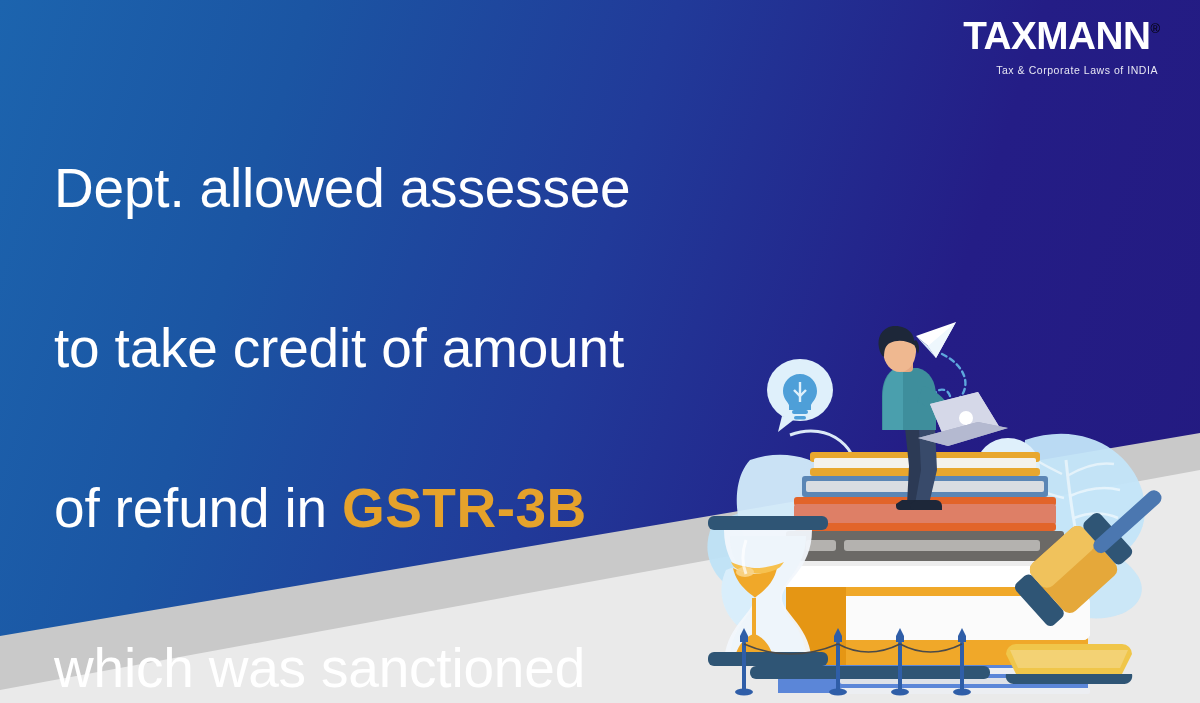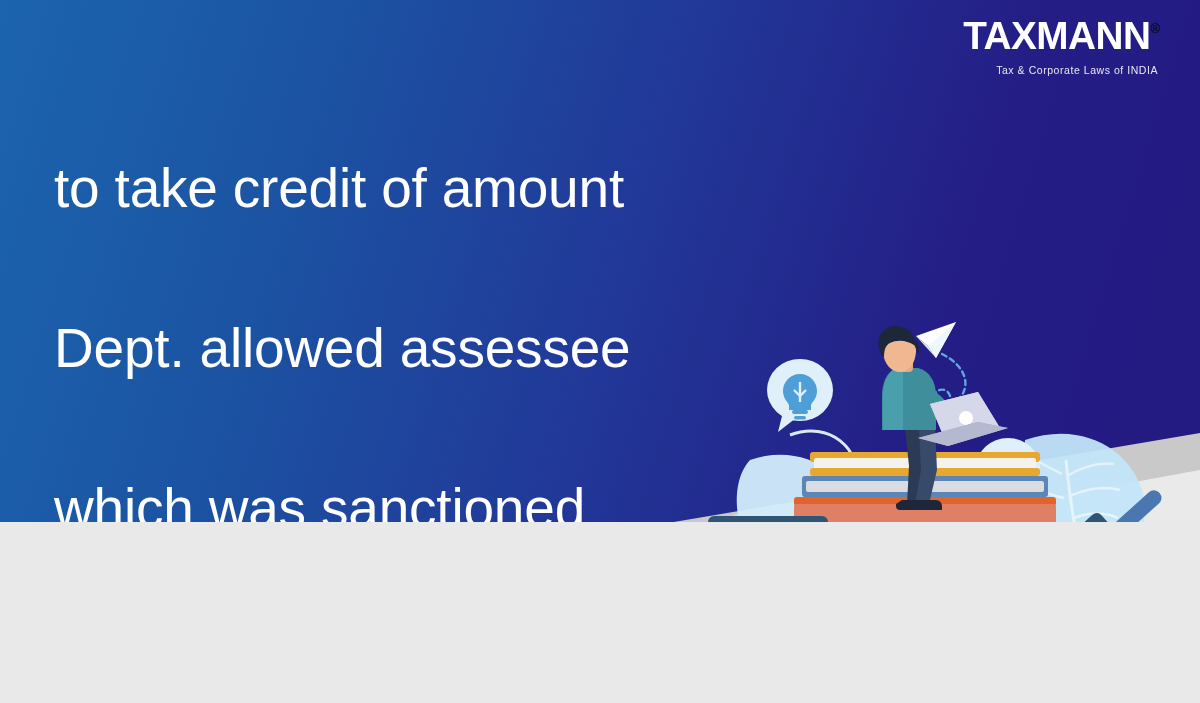--- a/index.html
+++ b/index.html
@@ -2,21 +2,21 @@
 <html><head>
 <meta charset="utf-8">
 <style>
   * { margin:0; padding:0; box-sizing:border-box; }
   html,body { width:1200px; height:703px; overflow:hidden; }
   body {
     font-family:"Liberation Sans", sans-serif;
     background:#e9e9e9;
     position:relative;
   }
-  #stage { position:absolute; inset:0; width:1200px; height:522px; overflow:hidden; }
+  #stage { position:absolute; inset:0; width:1200px; height:703px; overflow:hidden; }
 
   
   .bg-base { position:absolute; inset:0; background:#eaeaea; }
   .bg-band-gray {
     position:absolute; left:0; top:0; width:1200px; height:703px;
     background:#c9c9c9;
     clip-path: polygon(0 620px, 1200px 400px, 1200px 470px, 0 690px);
   }
   .bg-blue {
     position:absolute; left:0; top:0; width:1200px; height:703px;
@@ -69,22 +69,23 @@
   <div class="bg-blue"></div>
 
   <div class="logo">
     <div>
       <span class="logo-word">TAXMANN</span><span class="logo-reg">®</span>
     </div>
     <div class="logo-tag">Tax &amp; Corporate Laws of INDIA</div>
   </div>
 
   <div class="headline">
+    <span class="hl-line">Dept. allowed assessee</span>
     <span class="hl-line">to take credit of amount</span>
-    <span class="hl-line">Dept. allowed assessee</span>
+    <span class="hl-line"><span>of refund in </span><span class="accent">GSTR-3B</span></span>
     <span class="hl-line">which was sanctioned</span>
     
   </div>
 
   <div class="illus">
     <svg viewBox="0 0 510 403" xmlns="http://www.w3.org/2000/svg">
       <defs>
         <clipPath id="stageclip">
             <rect x="0" y="0" width="510" height="403"></rect>
           </clipPath>

